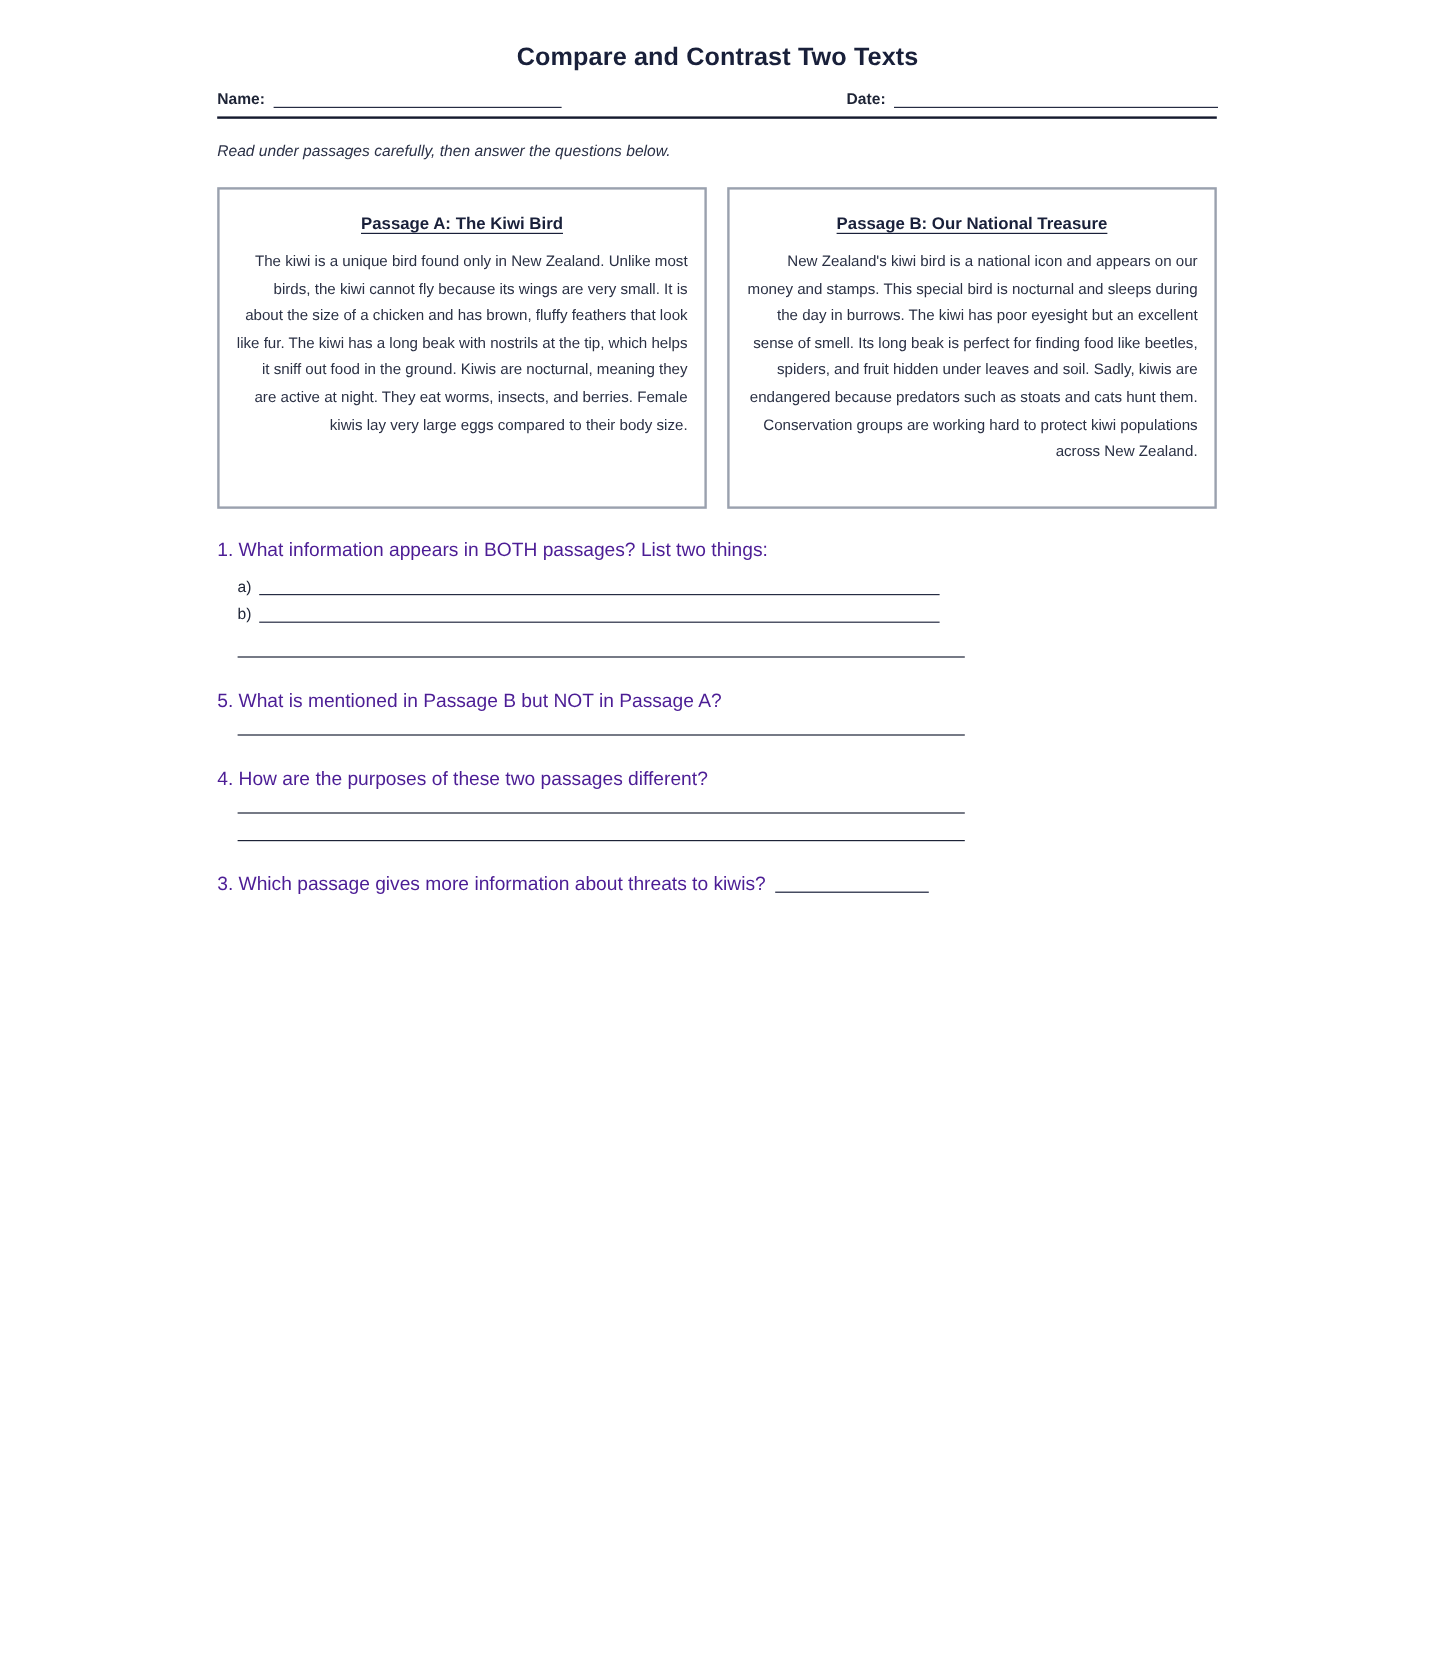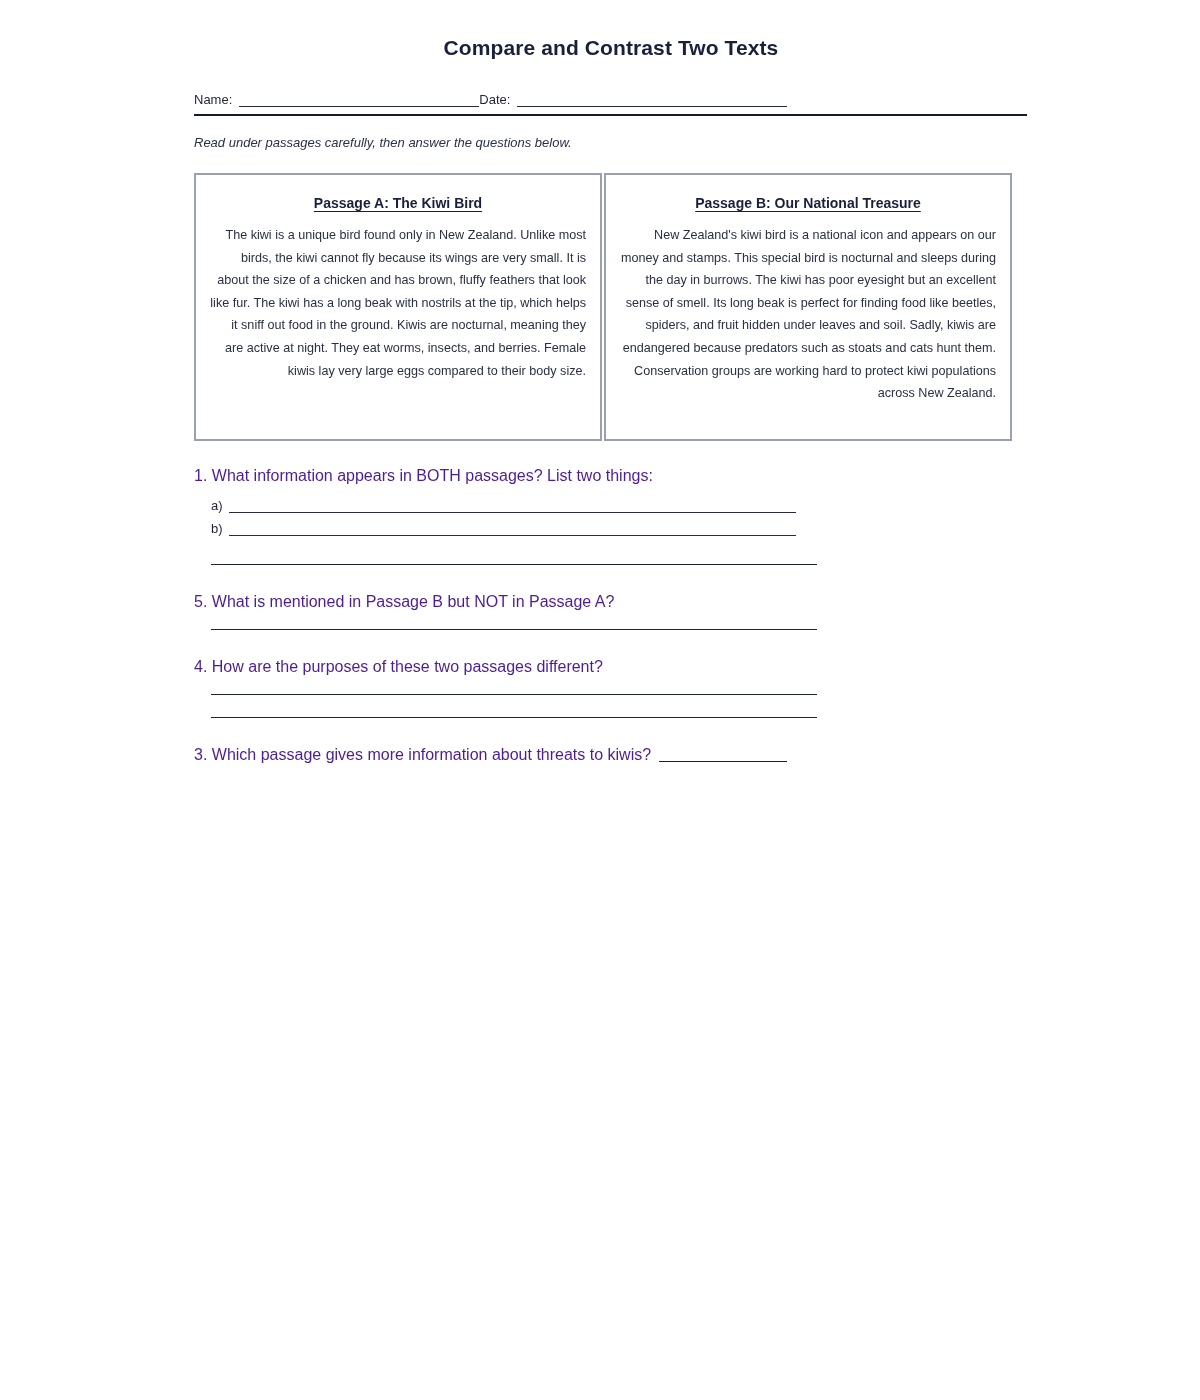--- a/index.html
+++ b/index.html
@@ -10,44 +10,46 @@
   body {
     width: 1200px;
     height: 1400px;
     font-family: "Liberation Sans", sans-serif;
     color: #1e2436;
     position: relative;
     overflow: hidden;
   }
   .sheet {
     position: absolute;
-    left: 194px;
+    left: 181px;
     top: 0;
     width: 834px;
   }
 
   
   .worksheet-title {
     text-align: center;
     font-size: 21px;
     font-weight: bold;
     color: #19203a;
     letter-spacing: 0.1px;
     margin: 0;
     padding-top: 36px;
     line-height: 24px;
   }
 
   
   .namedate-row {
     display: flex;
+    justify-content: space-between;
     align-items: flex-end;
-    margin-top: 32px;
-    font-size: 13px;
-    color: #1e2436;
+    margin-top: 15px;
+    font-size: 13px;
+    color: #1e2436;
+    font-weight: bold;
   }
   .field {
     display: flex;
     align-items: flex-end;
     white-space: nowrap;
   }
   .field-label {
     font-size: 13px;
     line-height: 15px;
     color: #1e2436;
@@ -73,21 +75,21 @@
     font-style: italic;
     font-size: 13px;
     color: #2a3046;
     margin-top: 19px;
     line-height: 16px;
   }
 
   
   .passages {
     display: flex;
-    gap: 2px;
+    gap: 17px;
     margin-top: 22px;
   }
   .passage-box {
     width: 408px;
     box-sizing: border-box;
     border: 2px solid #9aa1ae;
     background: #ffffff;
     padding: 14px 14px 18px 14px;
     min-height: 268px;
   }

